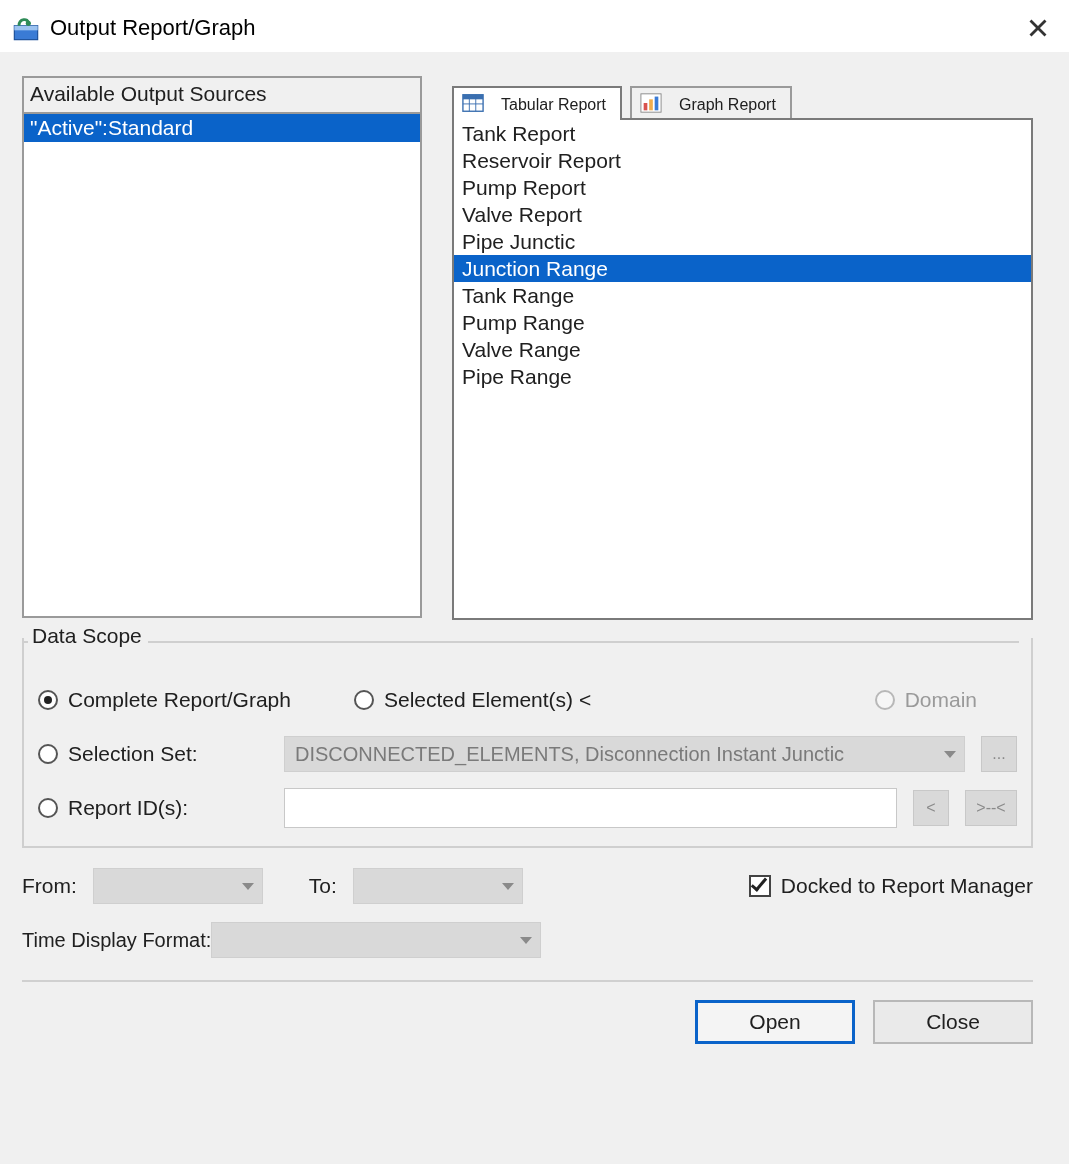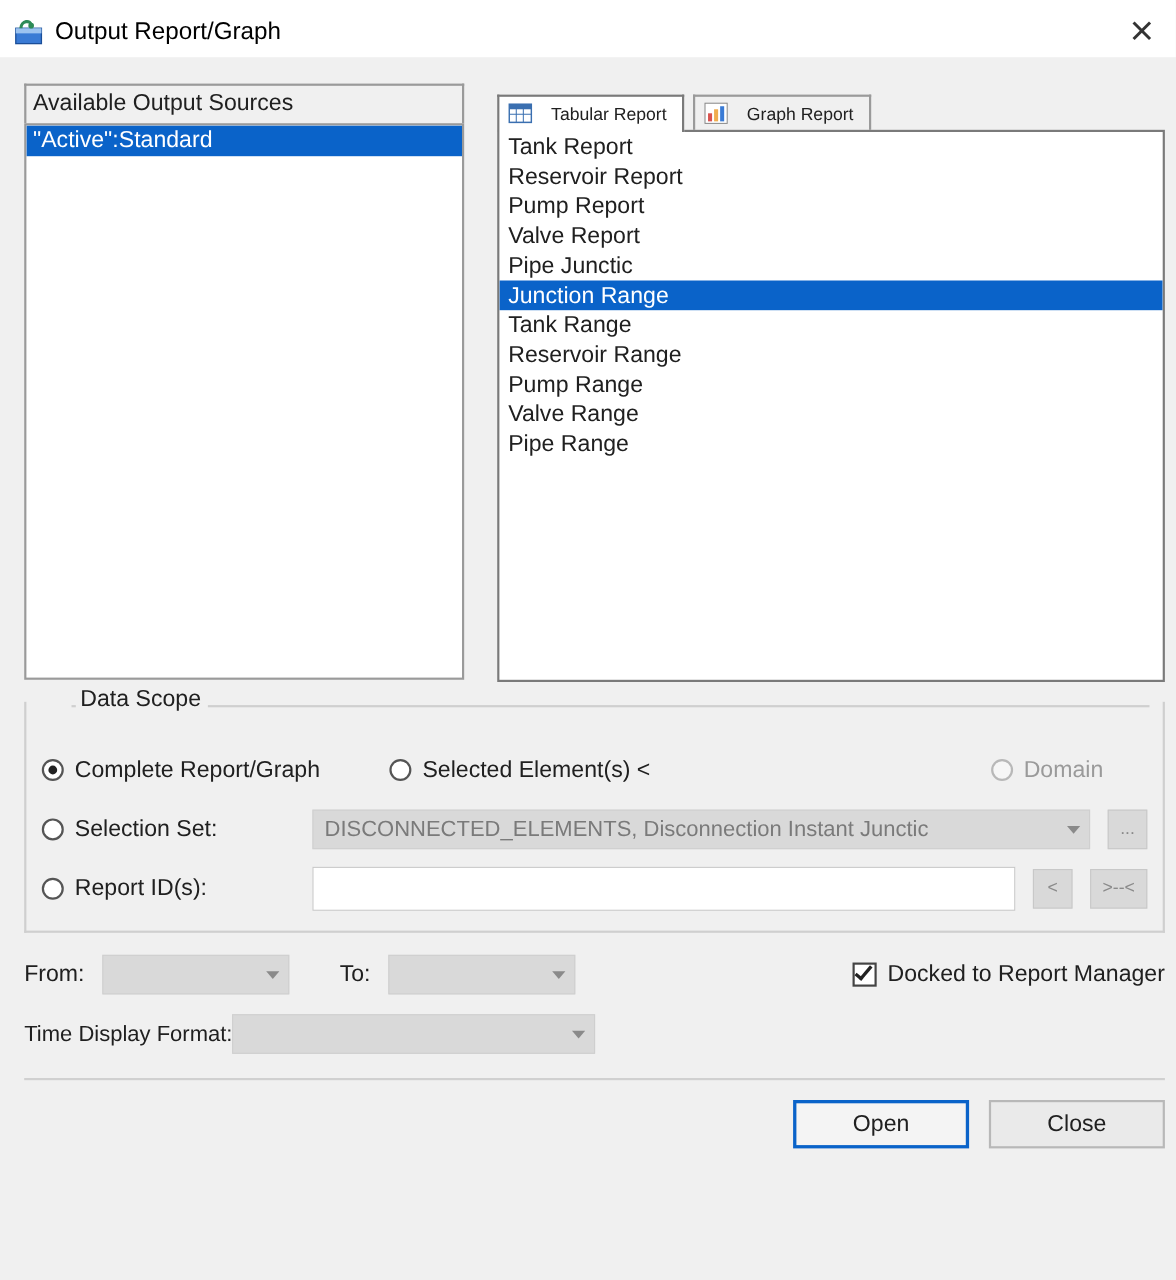--- a/index.html
+++ b/index.html
@@ -36,21 +36,21 @@
   .titlebar .spacer { flex: 1 1 auto; }
   .titlebar .close {
     width: 42px; height: 42px;
     display: flex; align-items: center; justify-content: center;
     font-size: 26px;
   }
   .titlebar .close svg { stroke: #333; stroke-width: 2.2; }
 
   
   .dialog {
-    padding: 24px 10px 20px 22px;
+    padding: 24px 36px 20px 22px;
   }
 
   .columns {
     display: flex;
     gap: 30px;
     align-items: flex-start;
   }
 
   
   .left-panel {
@@ -144,21 +144,20 @@
     padding: 38px 14px 14px 14px;
     background: #f0f0f0;
   }
   .group .legend {
     position: absolute;
     top: -2px;
     left: 0;
     right: 12px;
     display: flex;
     align-items: center;
-    margin-left: 41px;
   }
   .group .legend .line-l {
     width: 4px;
     border-top: 2px solid #cfcfcf;
   }
   .group .legend .lbl {
     padding: 0 6px 0 4px;
     font-size: 21px;
     background: #f0f0f0;
     margin-top: -12px;
@@ -364,21 +363,20 @@
         </div>
       </div>
       <div class="report-list">
         <div class="ritem">Tank Report</div>
         <div class="ritem">Reservoir Report</div>
         <div class="ritem">Pump Report</div>
         <div class="ritem">Valve Report</div>
         <div class="ritem">Pipe Junctic</div>
         <div class="ritem selected">Junction Range</div>
         <div class="ritem">Tank Range</div>
-        <div class="ritem">Reservoir Range</div>
         <div class="ritem">Pump Range</div>
         <div class="ritem">Valve Range</div>
         <div class="ritem">Pipe Range</div>
       </div>
     </div>
   </div>
 
   <span class="cursor-overlay">
     <svg viewBox="0 0 20 20" width="22" height="22">
       <path d="M2 2 L2 16 L6 12 L9 18 L12 17 L9 11 L15 11 Z" fill="#fff" stroke="#000" stroke-width="1"></path>

